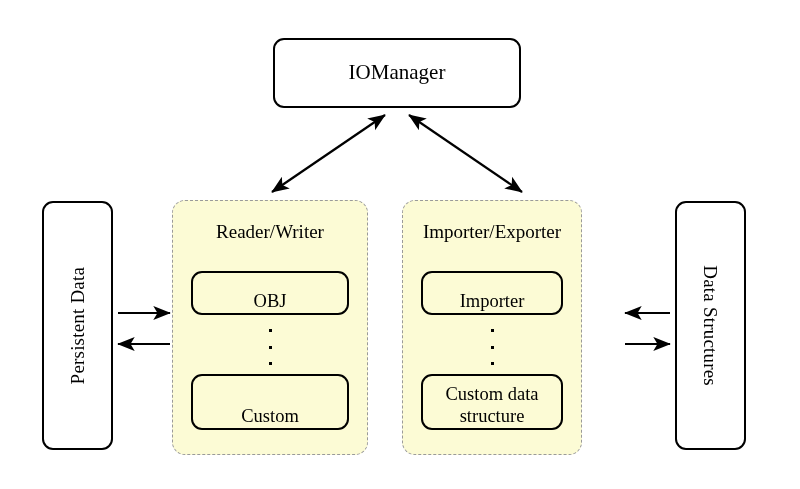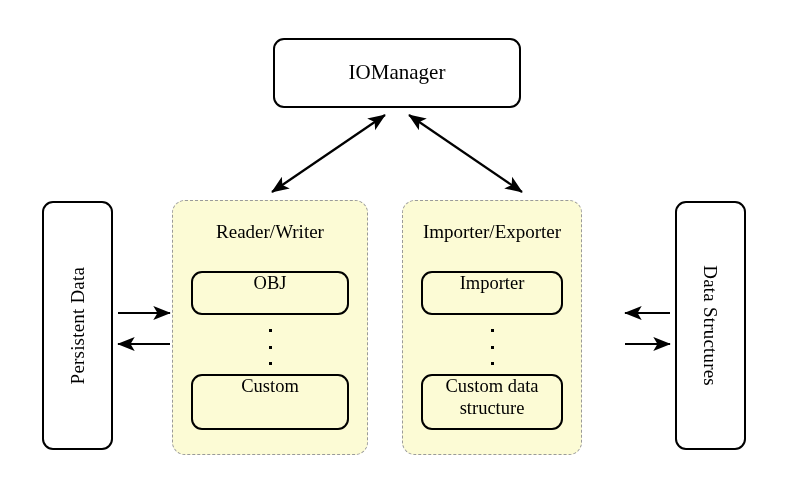--- a/index.html
+++ b/index.html
@@ -106,21 +106,21 @@
   
   .inner-box {
     position: absolute;
     box-sizing: border-box;
     left: 18px;
     right: 18px;
     border: 2.6px solid #000000;
     border-radius: 11px;
     background: #fcfbd5;
     display: flex;
-    align-items: flex-start;
+    align-items: flex-end;
     justify-content: center;
     text-align: center;
     font-size: 18.5px;
     line-height: 1.18;
   }
   .inner-box.top {
     top: 70px;
     height: 44px;
   }
   .inner-box.bottom {

